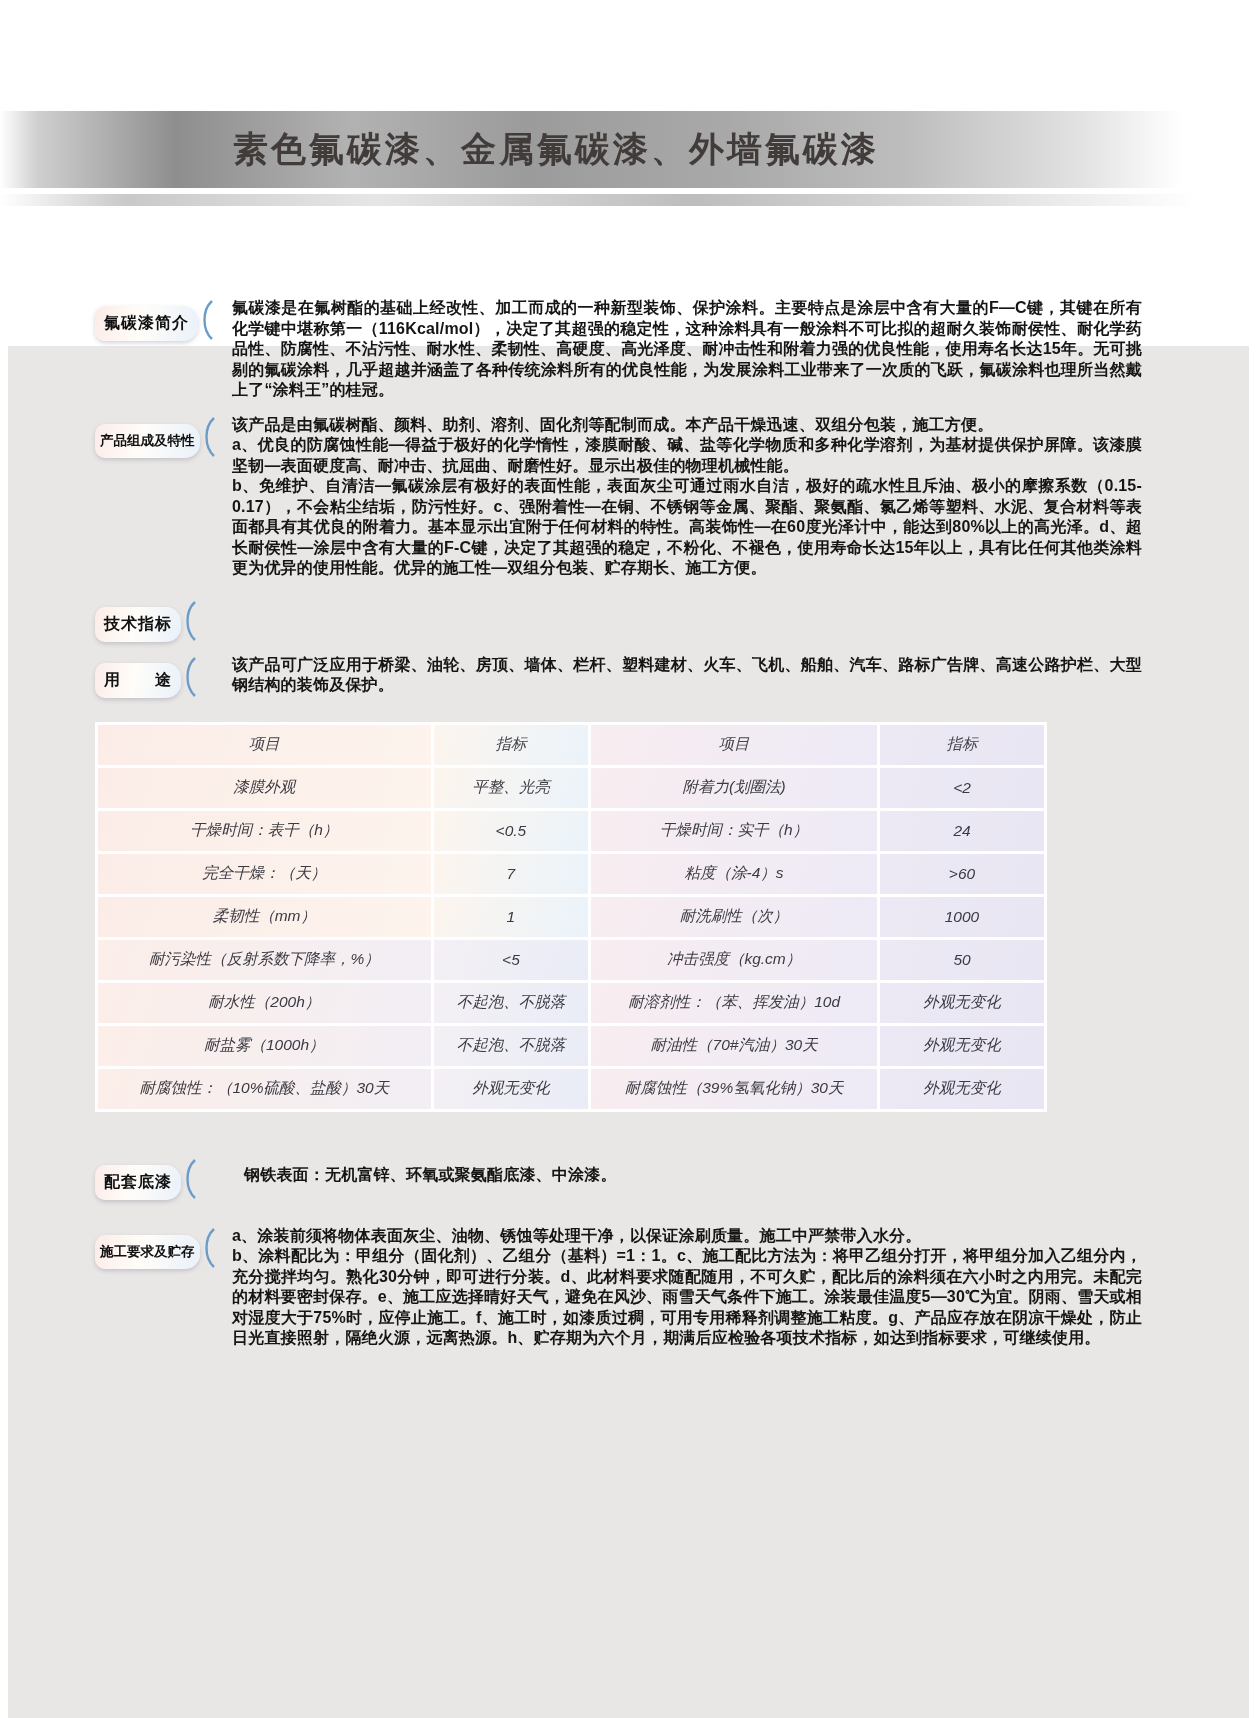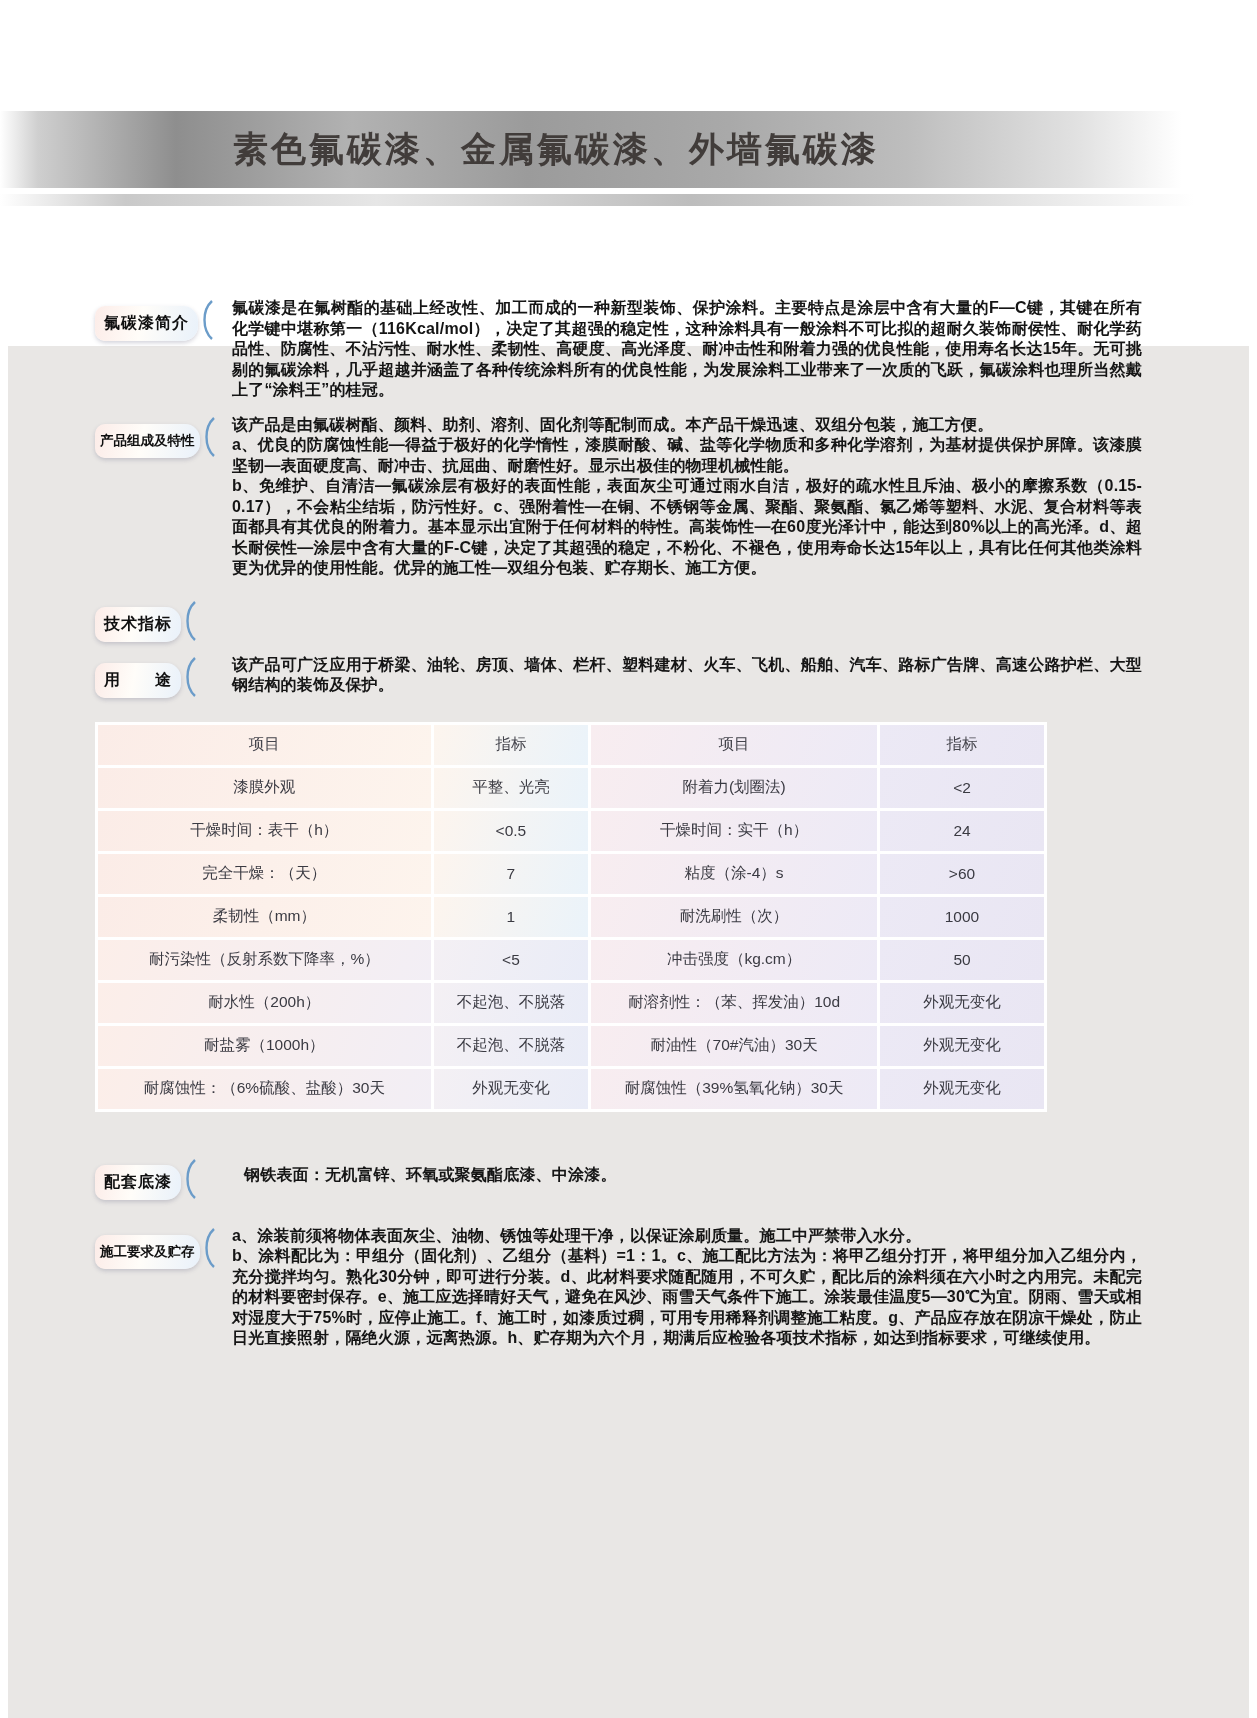--- a/index.html
+++ b/index.html
@@ -51,21 +51,21 @@
   .table-wrap     { margin-bottom:45px; }
   .s-primer       { margin-bottom:26px; }
   .s-primer .para { padding-top:8px; padding-left:12px; }
 
   table.tech {
     width:952px; border-collapse:separate; border-spacing:3px;
     background:#ffffff; table-layout:fixed;
   }
   table.tech td, table.tech th {
     height:40px; text-align:center; vertical-align:middle;
-    font-size:15.5px; font-weight:normal; color:#3a3a42; padding:2px 16px;
+    font-size:15.5px; font-weight:normal; color:#3a3a42; padding:2px 16px;font-style:italic;
   }
   table.tech th { color:#44444c; }
   .c1 { background:linear-gradient(110deg,#fbece7,#fdf4ed); }
   .c2 { background:linear-gradient(110deg,#fdf5ee,#eaf3fa); }
   .c3 { background:linear-gradient(110deg,#f8edf0,#edeaf6); }
   .c4 { background:linear-gradient(110deg,#ece9f5,#e9e6f3); }
   table.tech tr:nth-child(n+6) .c1 { background:linear-gradient(110deg,#fceee9,#f2eef5); }
   table.tech tr:nth-child(n+6) .c2 { background:linear-gradient(110deg,#f4f0f4,#e9ecf7); }
 </style>
 </head>
@@ -181,21 +181,21 @@
           <td class="c3">耐溶剂性：（苯、挥发油）10d</td>
           <td class="c4">外观无变化</td>
         </tr>
         <tr>
           <td class="c1">耐盐雾（1000h）</td>
           <td class="c2">不起泡、不脱落</td>
           <td class="c3">耐油性（70#汽油）30天</td>
           <td class="c4">外观无变化</td>
         </tr>
         <tr>
-          <td class="c1">耐腐蚀性：（6%硫酸、盐酸）30天</td>
+          <td class="c1">耐腐蚀性：（10%硫酸、盐酸）30天</td>
           <td class="c2">外观无变化</td>
           <td class="c3">耐腐蚀性（39%氢氧化钠）30天</td>
           <td class="c4">外观无变化</td>
         </tr>
       </tbody>
         </table>
     </div>
 
     <div class="section s-primer">
       <div class="label-col">

